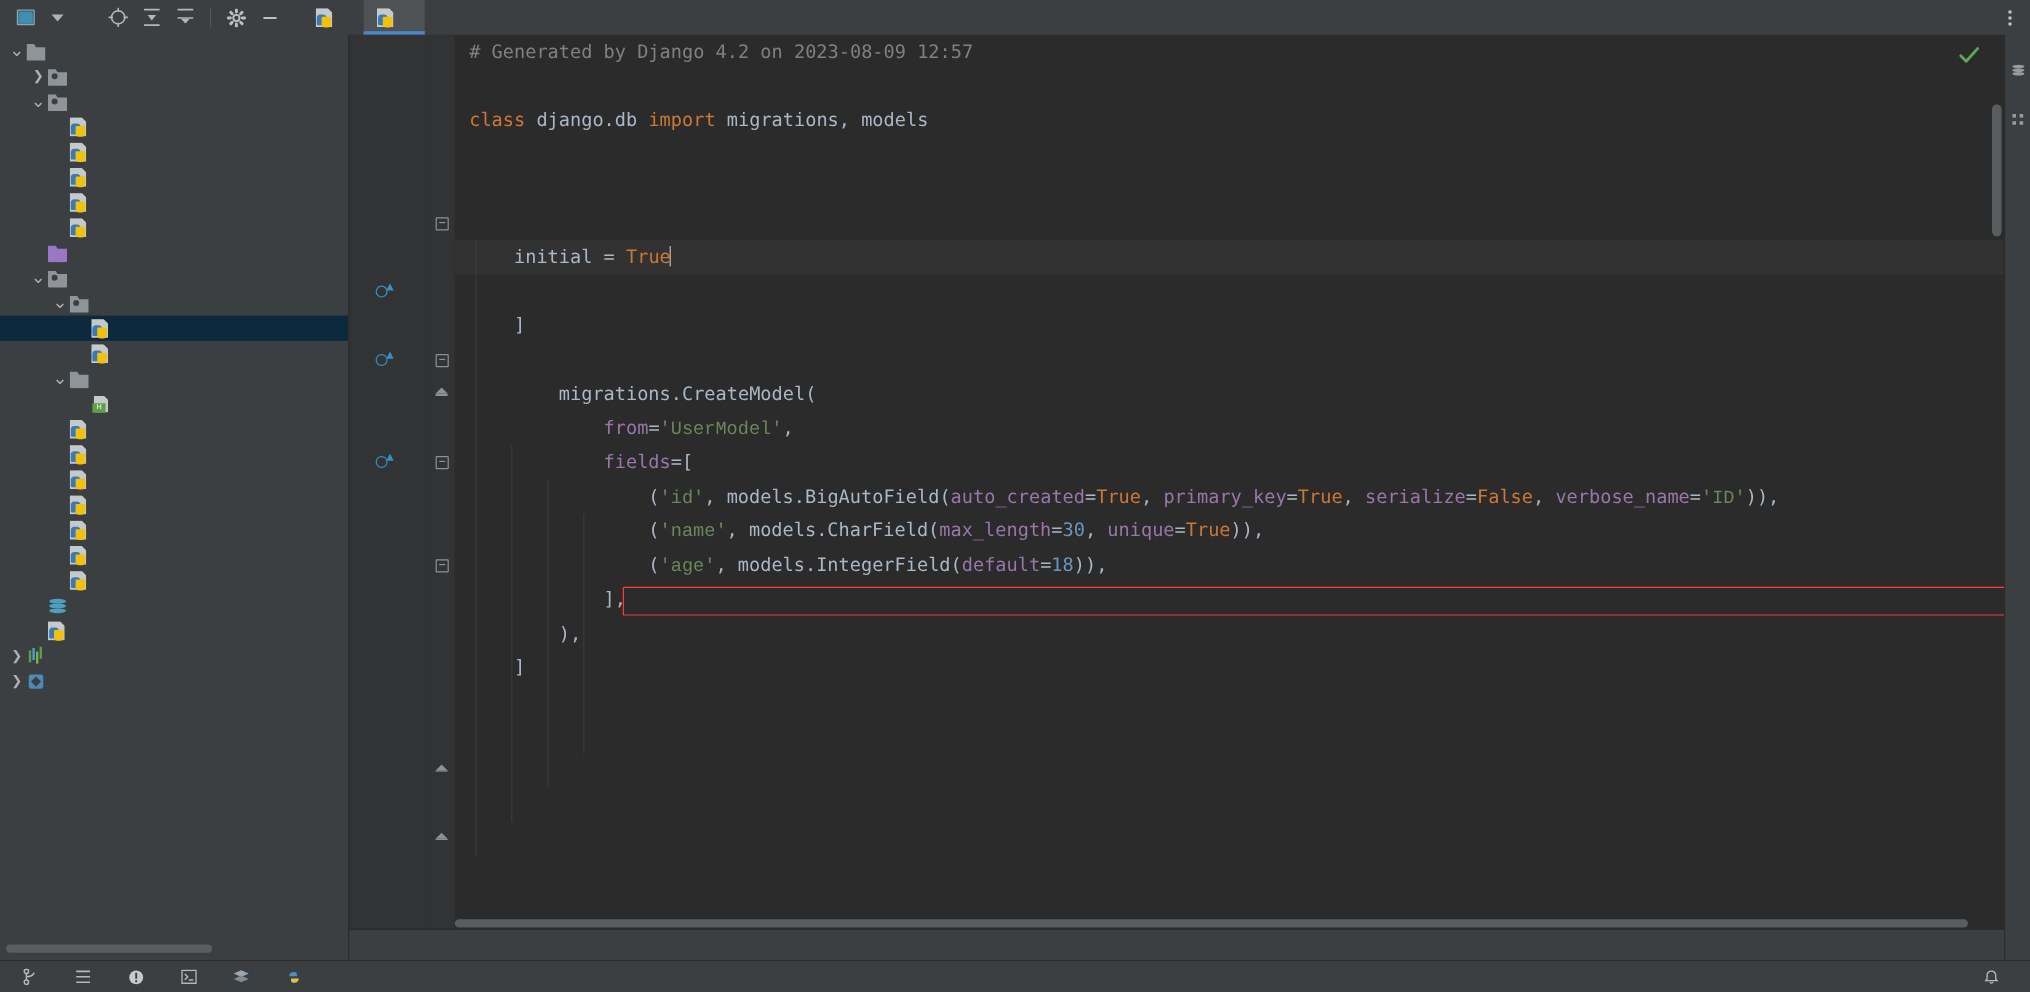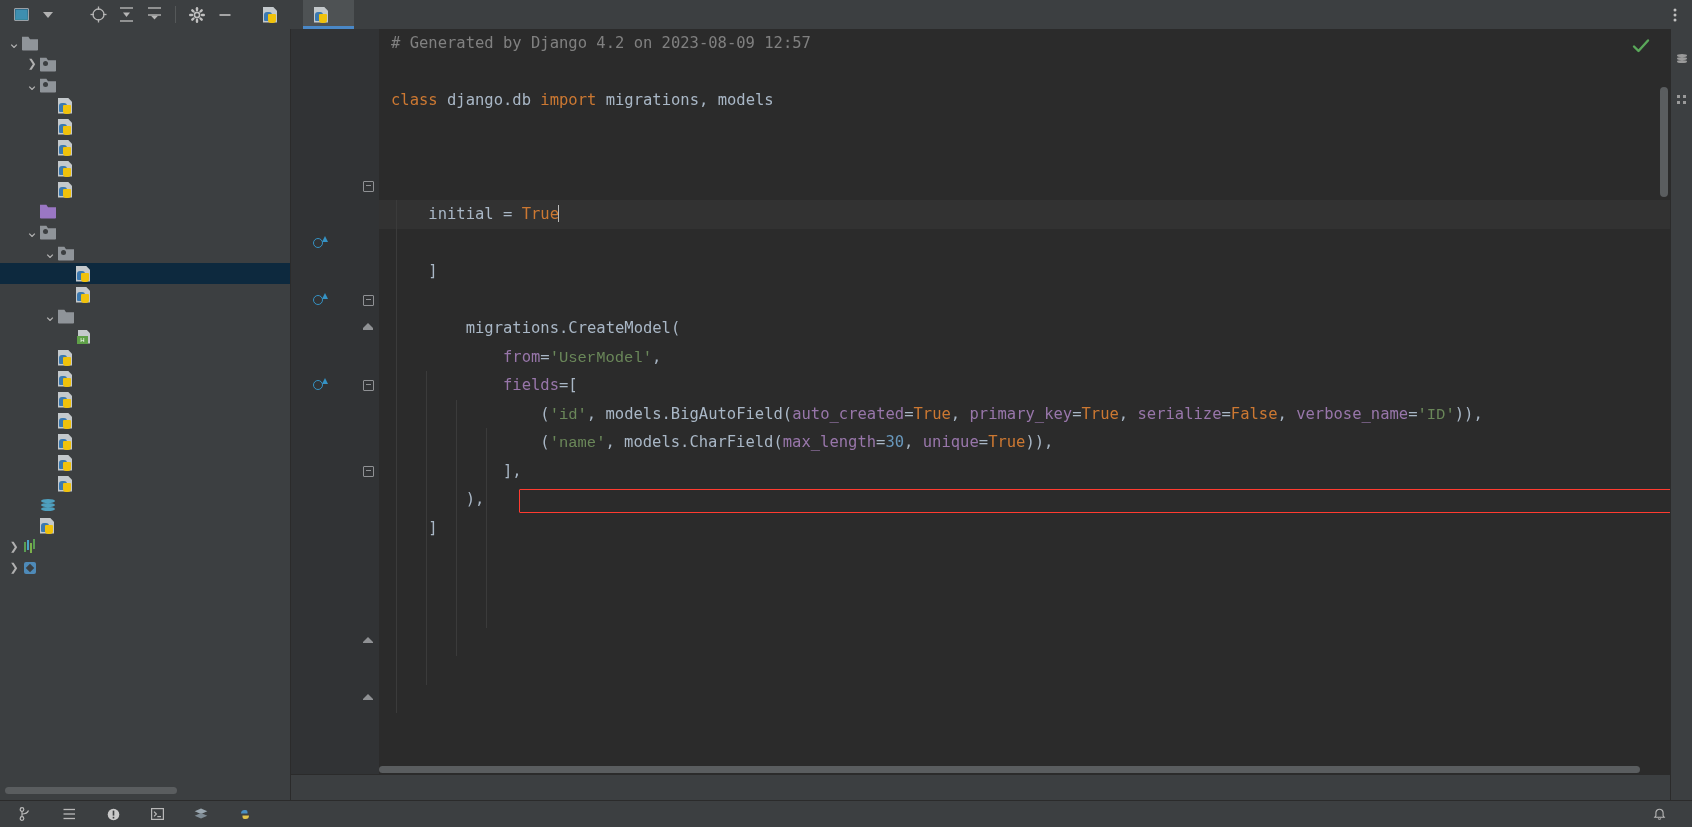--- a/index.html
+++ b/index.html
@@ -688,20 +688,21 @@
             <div class="ln">&nbsp;</div>
             <div class="ln cur"><span class="tk-id">    initial = </span><span class="tk-kw">True</span><span class="caret"></span></div>
             <div class="ln">&nbsp;</div>
             <div class="ln"><span class="tk-id">    ]</span></div>
             <div class="ln">&nbsp;</div>
             <div class="ln"><span class="tk-id">        migrations.CreateModel(</span></div>
             <div class="ln"><span class="tk-par">            from</span><span class="tk-op">=</span><span class="tk-str">'UserModel'</span><span class="tk-op">,</span></div>
             <div class="ln"><span class="tk-par">            fields</span><span class="tk-op">=[</span></div>
             <div class="ln"><span class="tk-id">                (</span><span class="tk-str">'id'</span><span class="tk-id">, models.BigAutoField(</span><span class="tk-par">auto_created</span><span class="tk-op">=</span><span class="tk-kw">True</span><span class="tk-op">, </span><span class="tk-par">primary_key</span><span class="tk-op">=</span><span class="tk-kw">True</span><span class="tk-op">, </span><span class="tk-par">serialize</span><span class="tk-op">=</span><span class="tk-kw">False</span><span class="tk-op">, </span><span class="tk-par">verbose_name</span><span class="tk-op">=</span><span class="tk-str">'ID'</span><span class="tk-id">)),</span></div>
             <div class="ln"><span class="tk-id">                (</span><span class="tk-str">'name'</span><span class="tk-id">, models.CharField(</span><span class="tk-par">max_length</span><span class="tk-op">=</span><span class="tk-num">30</span><span class="tk-op">, </span><span class="tk-par">unique</span><span class="tk-op">=</span><span class="tk-kw">True</span><span class="tk-id">)),</span></div>
+            <div class="ln"><span class="tk-id">                (</span><span class="tk-str">'age'</span><span class="tk-id">, models.IntegerField(</span><span class="tk-par">default</span><span class="tk-op">=</span><span class="tk-num">18</span><span class="tk-id">)),</span></div>
             <div class="ln"><span class="tk-id">            ],</span></div>
             <div class="ln"><span class="tk-id">        ),</span></div>
             <div class="ln"><span class="tk-id">    ]</span></div>
             <div class="ln">&nbsp;</div>
             <div class="indent-guide" style="left: 17px; top: 171px; bottom: auto; height: 513px;"></div>
             <div class="indent-guide" style="left: 47px; top: 342px; bottom: auto; height: 313.5px;"></div>
             <div class="indent-guide" style="left: 77px; top: 370.5px; bottom: auto; height: 256.5px;"></div>
             <div class="indent-guide" style="left: 107px; top: 399px; bottom: auto; height: 199.5px;"></div>
             <div class="errbox" style="left: 140px; top: 459.5px; height: 24.5px; width: 1155px; border-color: rgb(255, 59, 48);"></div>
           </div>

